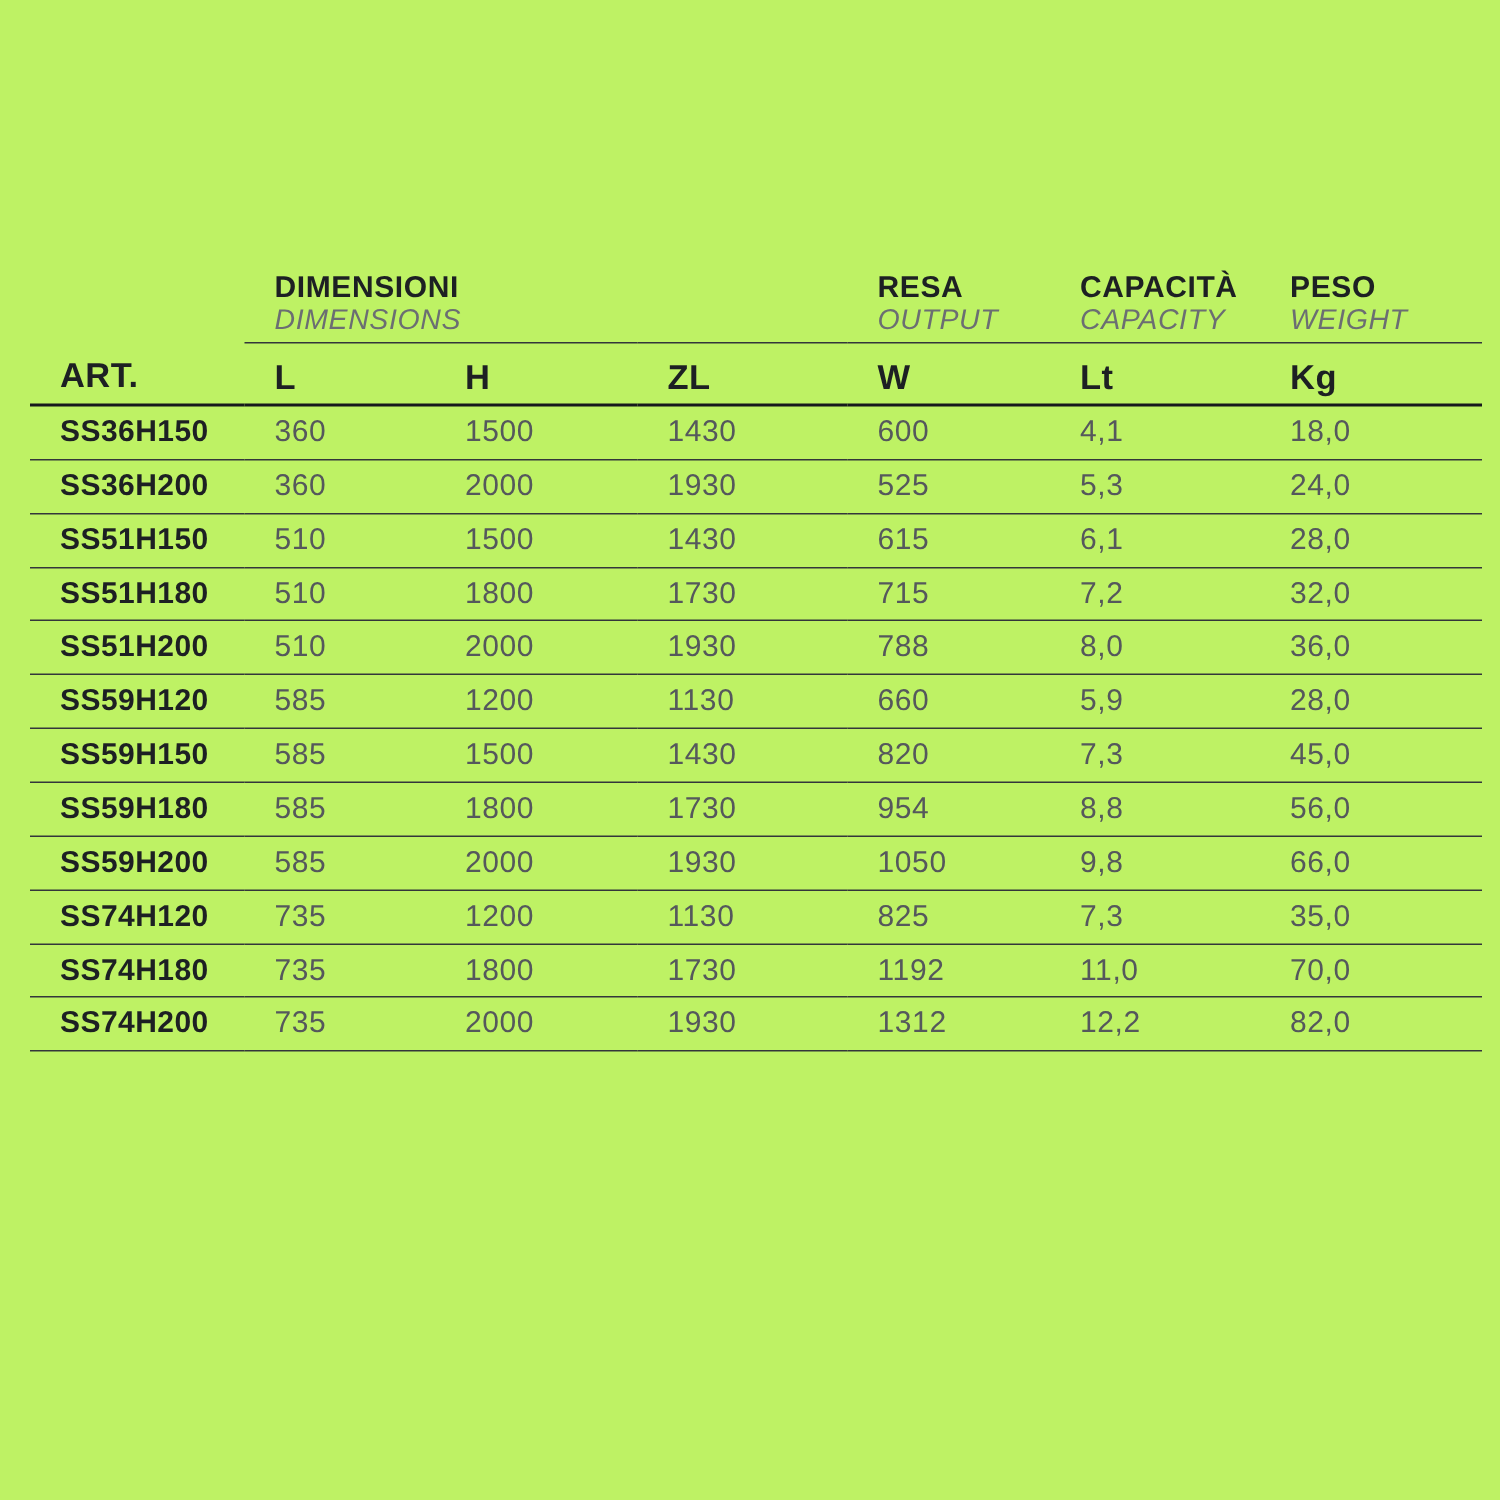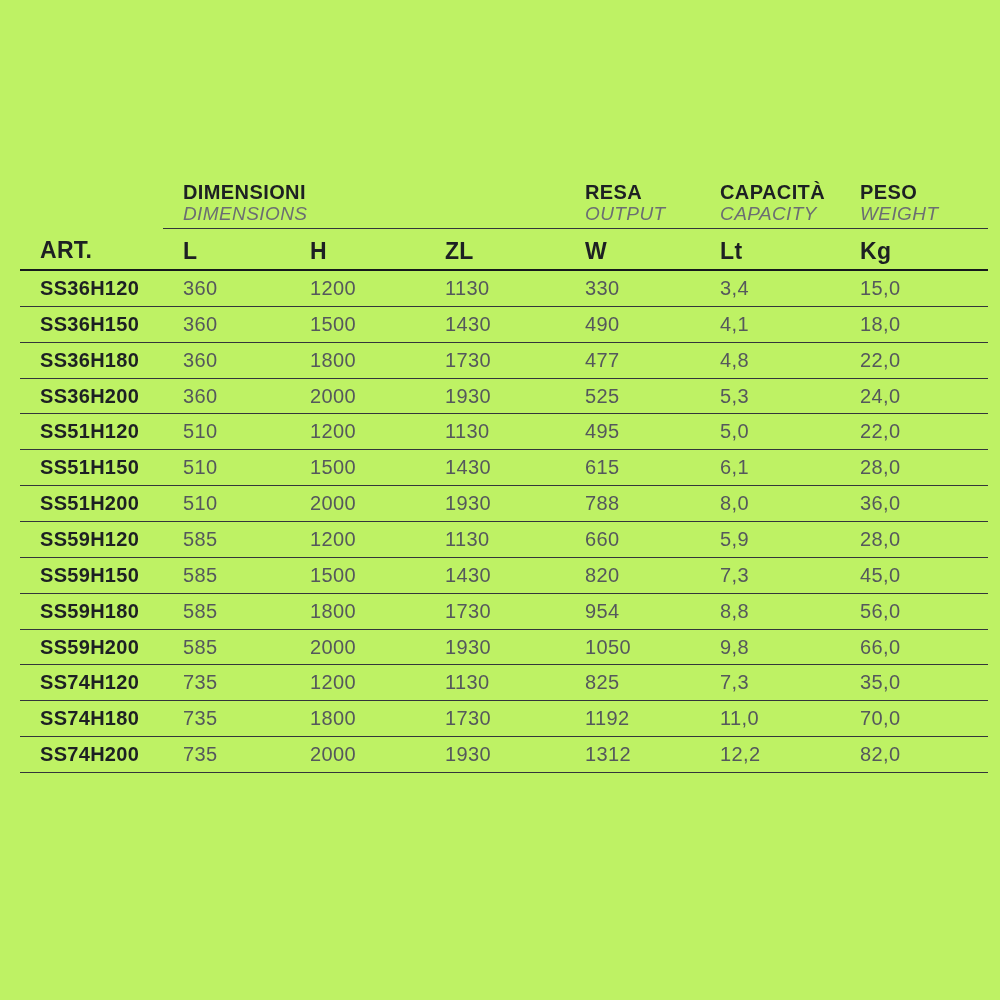--- a/index.html
+++ b/index.html
@@ -130,74 +130,56 @@
           <th>L</th>
           <th>H</th>
           <th>ZL</th>
           <th>W</th>
           <th>Lt</th>
           <th>Kg</th>
         </tr>
       </thead>
       <tbody class="rows">
           <tr>
-            <td class="art">SS36H120</td>
-            <td class="val">360</td>
-            <td class="val">1200</td>
-            <td class="val">1130</td>
-            <td class="val">330</td>
-            <td class="val">3,4</td>
-            <td class="val">15,0</td>
-          </tr>
-          <tr>
             <td class="art">SS36H150</td>
             <td class="val">360</td>
             <td class="val">1500</td>
             <td class="val">1430</td>
-            <td class="val">490</td>
+            <td class="val">600</td>
             <td class="val">4,1</td>
             <td class="val">18,0</td>
-          </tr>
-          <tr>
-            <td class="art">SS36H180</td>
-            <td class="val">360</td>
-            <td class="val">1800</td>
-            <td class="val">1730</td>
-            <td class="val">477</td>
-            <td class="val">4,8</td>
-            <td class="val">22,0</td>
           </tr>
           <tr>
             <td class="art">SS36H200</td>
             <td class="val">360</td>
             <td class="val">2000</td>
             <td class="val">1930</td>
             <td class="val">525</td>
             <td class="val">5,3</td>
             <td class="val">24,0</td>
-          </tr>
-          <tr>
-            <td class="art">SS51H120</td>
-            <td class="val">510</td>
-            <td class="val">1200</td>
-            <td class="val">1130</td>
-            <td class="val">495</td>
-            <td class="val">5,0</td>
-            <td class="val">22,0</td>
           </tr>
           <tr>
             <td class="art">SS51H150</td>
             <td class="val">510</td>
             <td class="val">1500</td>
             <td class="val">1430</td>
             <td class="val">615</td>
             <td class="val">6,1</td>
             <td class="val">28,0</td>
           </tr>
           <tr>
+            <td class="art">SS51H180</td>
+            <td class="val">510</td>
+            <td class="val">1800</td>
+            <td class="val">1730</td>
+            <td class="val">715</td>
+            <td class="val">7,2</td>
+            <td class="val">32,0</td>
+          </tr>
+          <tr>
             <td class="art">SS51H200</td>
             <td class="val">510</td>
             <td class="val">2000</td>
             <td class="val">1930</td>
             <td class="val">788</td>
             <td class="val">8,0</td>
             <td class="val">36,0</td>
           </tr>
           <tr>
             <td class="art">SS59H120</td>

